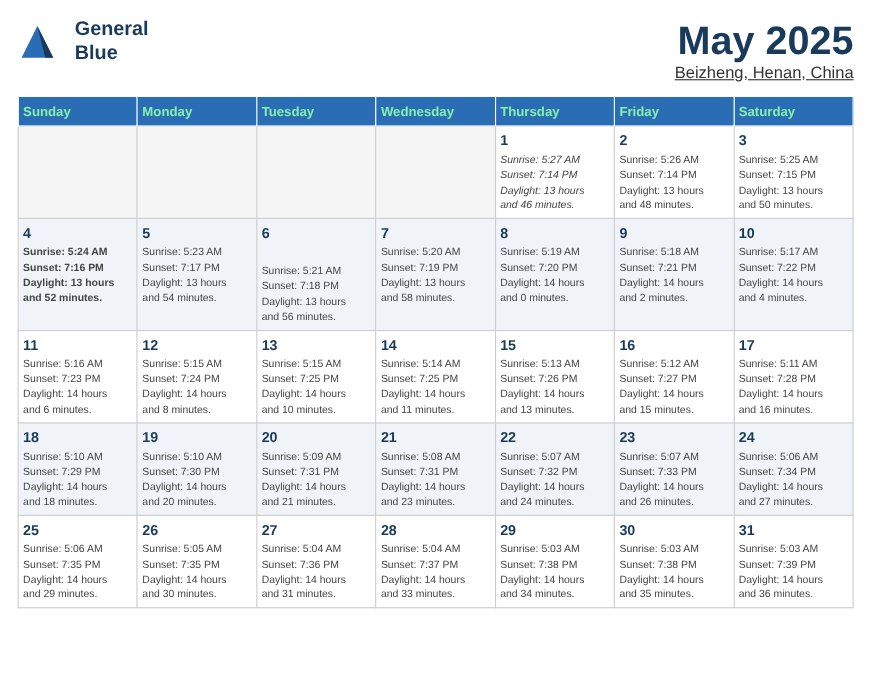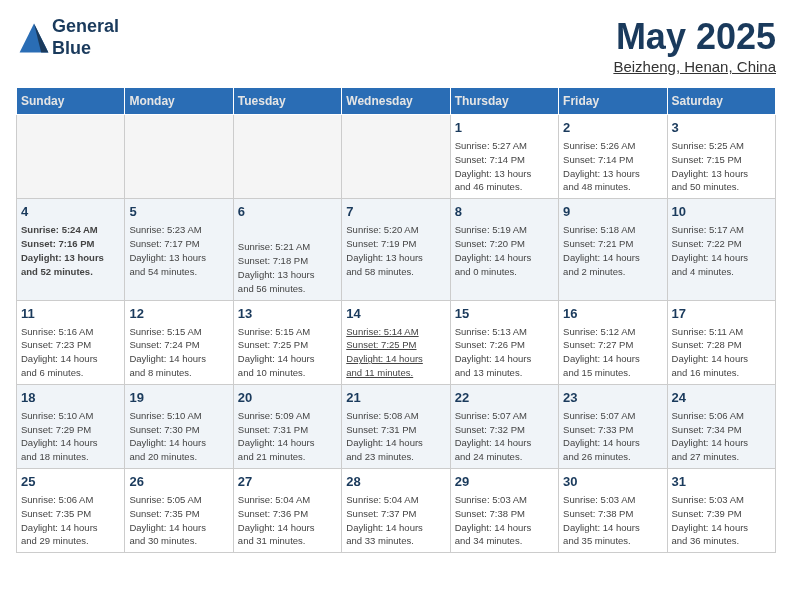--- a/index.html
+++ b/index.html
@@ -12,21 +12,21 @@
     }
     .header {
       display: flex;
       justify-content: space-between;
       align-items: flex-start;
       margin-bottom: 12px;
     }
     .logo {
       display: flex;
       align-items: center;
-      gap: 0;
+      gap: 16px;
     }
     .logo-text {
       font-size: 18px;
       font-weight: bold;
       color: #1a3a5c;
       line-height: 1.2;
     }
     .logo-icon {
       width: 36px;
       height: 36px;
@@ -45,21 +45,21 @@
       color: #333;
       text-decoration: underline;
     }
     table {
       width: 100%;
       border-collapse: collapse;
       font-size: 10.5px;
     }
     thead tr th {
       background: #2a6db5;
-      color: #e5e5e5;
+      color: #86efac;
       padding: 6px 4px;
       text-align: left;
       font-size: 12px;
       font-weight: bold;
       border: 1px solid #fff;
     }
     tbody tr td {
       vertical-align: top;
       padding: 4px 4px;
       border: 1px solid #ccc;
@@ -125,21 +125,21 @@
       </tr>
   </thead>
   <tbody id="calendar-body">
   <tr>
         <td class="empty"></td>
         <td class="empty"></td>
         <td class="empty"></td>
         <td class="empty"></td>
         <td>
           <span class="day-num">1</span>
-          <div class="day-info" style="white-space: pre-line;">Sunrise: 5:27 AM
+          <div class="day-info" style="white-space: pre-line; font-style: italic;">Sunrise: 5:27 AM
 Sunset: 7:14 PM
 Daylight: 13 hours
 and 46 minutes.</div>
         </td>
         <td>
           <span class="day-num">2</span>
           <div class="day-info" style="white-space: pre-line;">Sunrise: 5:26 AM
 Sunset: 7:14 PM
 Daylight: 13 hours
 and 48 minutes.</div>
@@ -220,21 +220,21 @@
         </td>
         <td>
           <span class="day-num">13</span>
           <div class="day-info" style="white-space: pre-line;">Sunrise: 5:15 AM
 Sunset: 7:25 PM
 Daylight: 14 hours
 and 10 minutes.</div>
         </td>
         <td>
           <span class="day-num">14</span>
-          <div class="day-info" style="white-space: pre-line; text-decoration: underline;">Sunrise: 5:14 AM
+          <div class="day-info" style="white-space: pre-line;">Sunrise: 5:14 AM
 Sunset: 7:25 PM
 Daylight: 14 hours
 and 11 minutes.</div>
         </td>
         <td>
           <span class="day-num">15</span>
           <div class="day-info" style="white-space: pre-line;">Sunrise: 5:13 AM
 Sunset: 7:26 PM
 Daylight: 14 hours
 and 13 minutes.</div>

